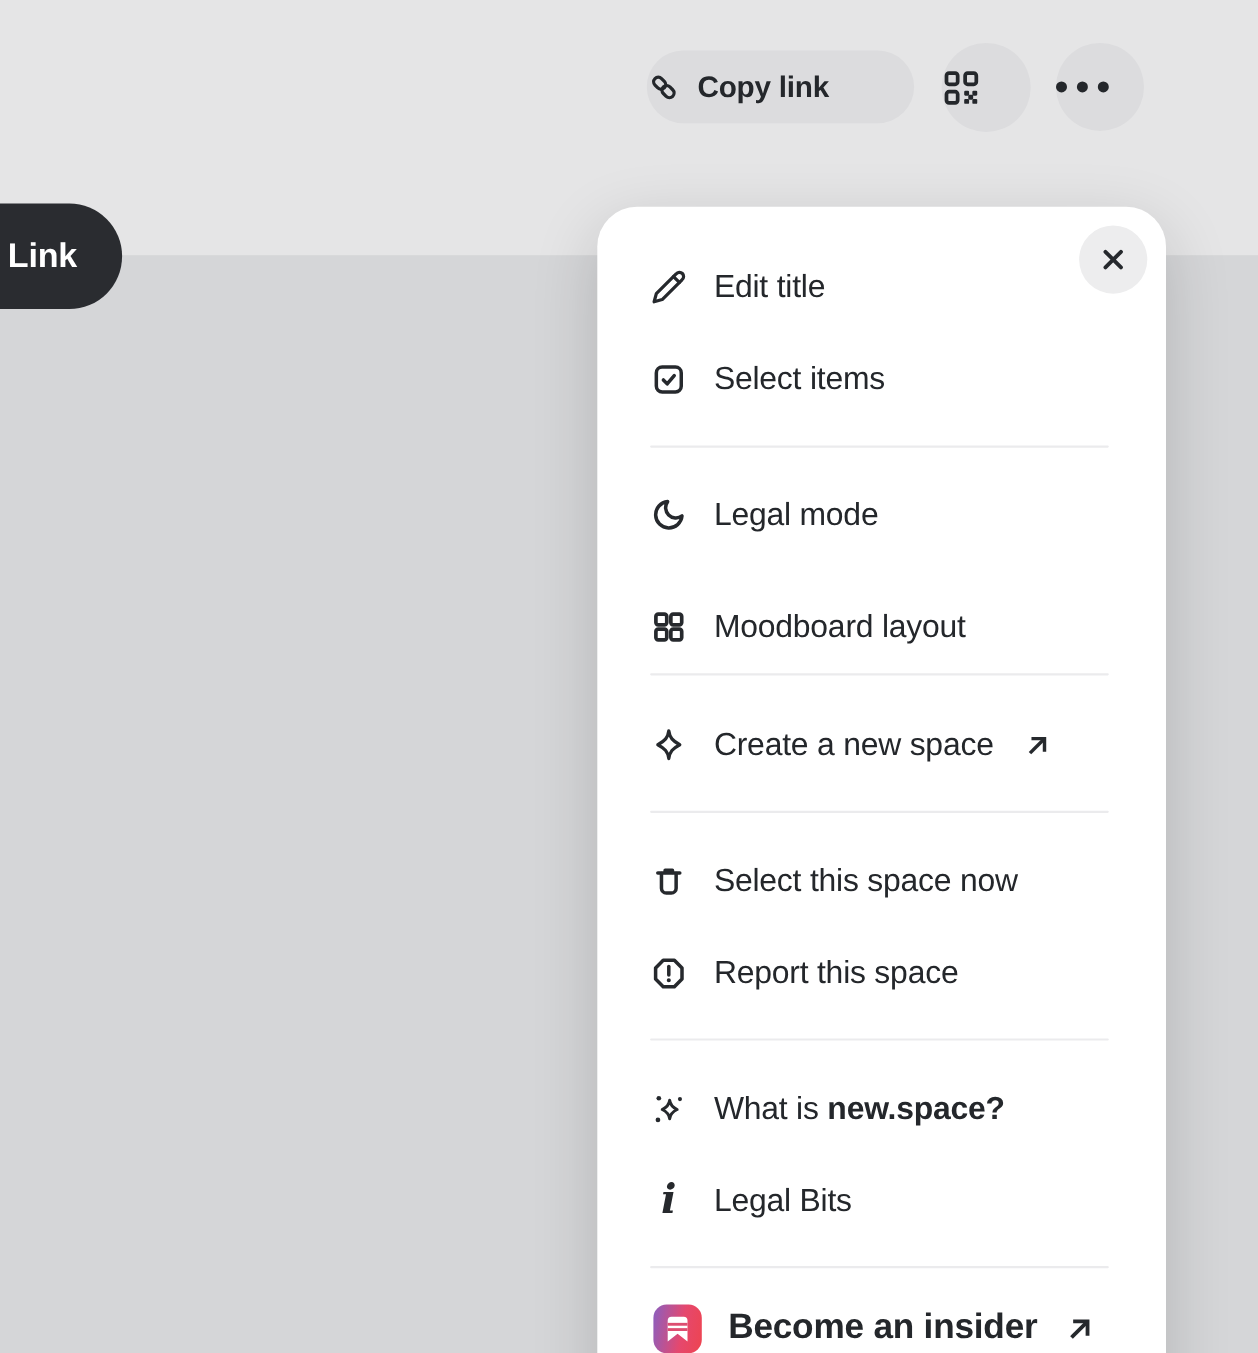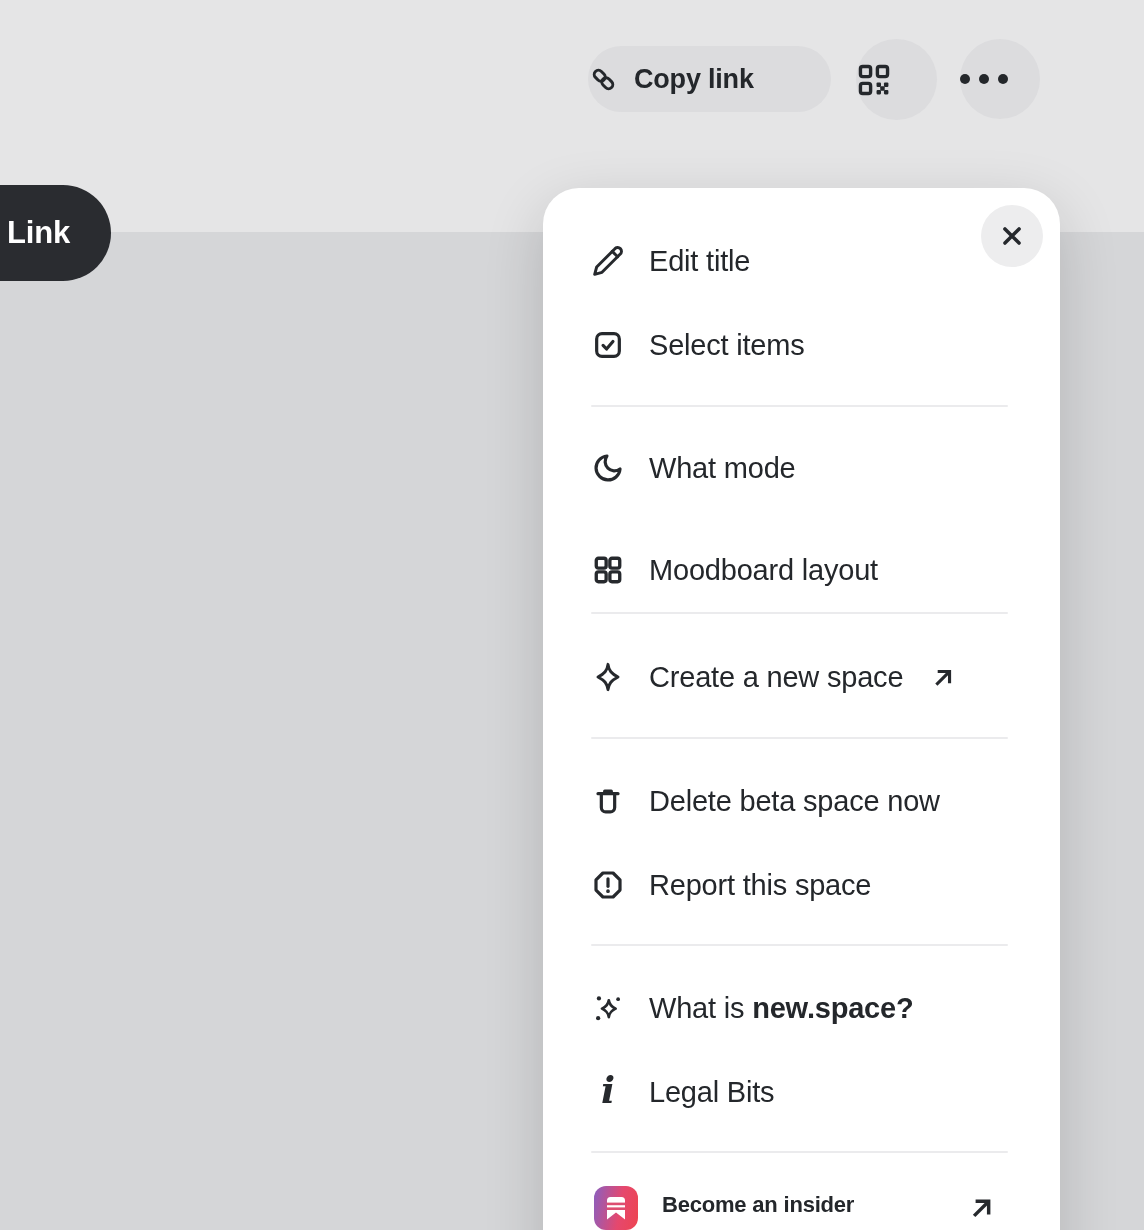--- a/index.html
+++ b/index.html
@@ -83,21 +83,21 @@
   .insider-row{
     position:absolute;left:0;top:998px;width:517px;height:230px;
     display:flex;align-items:flex-start;cursor:pointer;
   }
   .insider-ic{
     width:44px;height:44px;margin-left:51px;flex:0 0 44px;border-radius:12px;
     background:linear-gradient(100deg,#8a5fc0 0%,#e5486e 58%,#ee4450 100%);
     display:flex;align-items:center;justify-content:center;
   }
   .insider-text{margin-left:24px;display:flex;flex-direction:column;}
-  .insider-title{font-size:22px;font-weight:700;letter-spacing:-0.2px;line-height:34px;margin-top:2px;}
+  .insider-title{font-size:32px;font-weight:700;letter-spacing:-0.2px;line-height:34px;margin-top:2px;}
   .insider-sub{font-size:21px;font-weight:500;color:var(--c-sub);margin-top:6px;white-space:nowrap;}
   .insider-arrow{position:absolute;right:62px;top:6px;color:#26292d;}
   svg{display:block;}
 </style>
 </head>
 <body>
 
 <div class="bg-top"></div>
 
 <button class="hdr-btn copy-link">
@@ -172,21 +172,21 @@
   </div>
 
   <div class="divider" style="top:217px"></div>
 
   <div class="row" style="top:238px">
     <span class="ic">
       <svg width="32" height="32" viewBox="0 0 24 24" fill="none" stroke="currentColor" stroke-width="2.4" stroke-linejoin="round" stroke-linecap="round">
         <path d="M21 12.79A9 9 0 1 1 11.21 3 7 7 0 0 0 21 12.79z"></path>
       </svg>
     </span>
-    <span class="lbl">What mode</span>
+    <span class="lbl">Legal mode</span>
   </div>
 
   <div class="row" style="top:340px">
     <span class="ic">
       <svg width="32" height="32" viewBox="0 0 24 24" fill="none" stroke="currentColor" stroke-width="2.5">
         <rect x="3.2" y="3.2" width="7.4" height="7.4" rx="1.6"></rect>
         <rect x="13.4" y="3.2" width="7.4" height="7.4" rx="1.6"></rect>
         <rect x="3.2" y="13.4" width="7.4" height="7.4" rx="1.6"></rect>
         <rect x="13.4" y="13.4" width="7.4" height="7.4" rx="1.6"></rect>
       </svg>
@@ -214,21 +214,21 @@
   <div class="divider" style="top:549px"></div>
 
   <div class="row" style="top:571px">
     <span class="ic">
       <svg width="32" height="32" viewBox="0 0 24 24" fill="none" stroke="currentColor" stroke-width="2.4" stroke-linecap="round" stroke-linejoin="round">
         <path d="M4.5 6.5h15"></path>
         <path d="M9.5 6.2V4.6h5v1.6"></path>
         <path d="M7 6.8v10a3.3 3.3 0 0 0 3.3 3.3h3.4A3.3 3.3 0 0 0 17 16.8v-10"></path>
       </svg>
     </span>
-    <span class="lbl">Delete beta space now</span>
+    <span class="lbl">Select this space now</span>
   </div>
 
   <div class="row" style="top:655px">
     <span class="ic">
       <svg width="32" height="32" viewBox="0 0 24 24" fill="none" stroke="currentColor" stroke-width="2.4" stroke-linejoin="round" stroke-linecap="round">
         <polygon points="8.2,3 15.8,3 21,8.2 21,15.8 15.8,21 8.2,21 3,15.8 3,8.2"></polygon>
         <path d="M12 7.3V13"></path>
         <circle cx="12" cy="16.6" r="0.6" fill="currentColor" stroke-width="1.6"></circle>
       </svg>
     </span>

